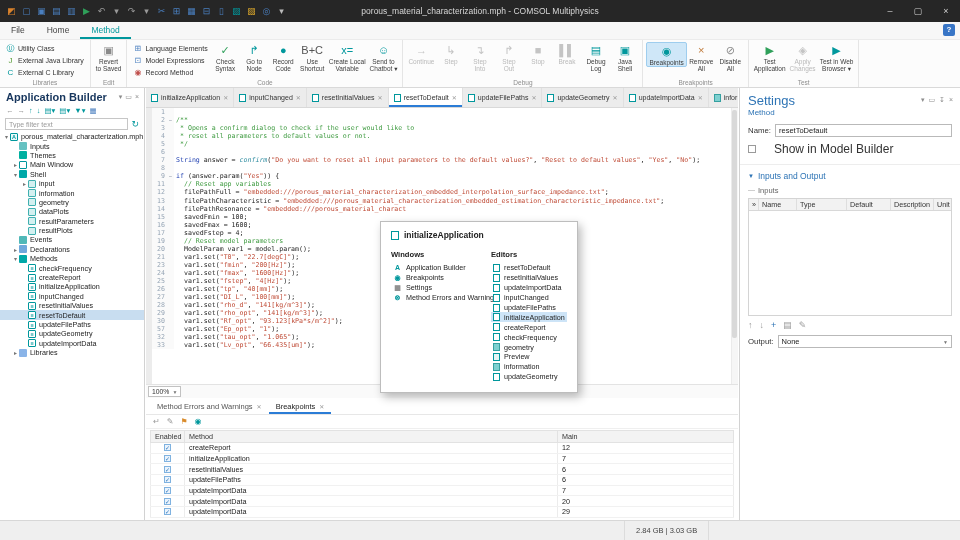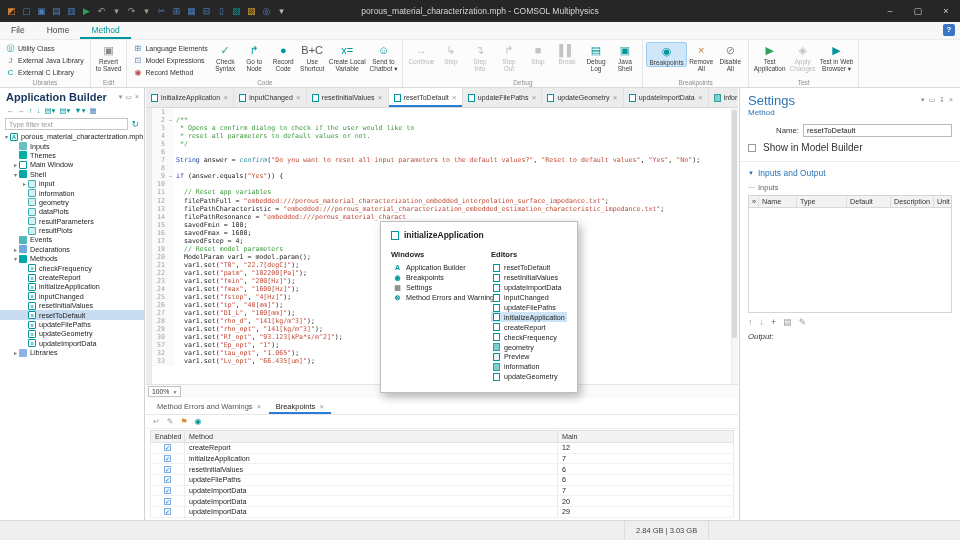--- a/index.html
+++ b/index.html
@@ -83,33 +83,33 @@
   .bptable td { font-size:7.2px; padding:0 4px; height:10.7px; border-left:1px solid #ececec; border-right:1px solid #ececec; border-bottom:1px solid #f1f1f1; color:#222; }
   .bptable tr td:first-child { text-align:center; }
   .cb { display:inline-block; width:7px; height:7px; border:1px solid #7fb2e0; background:#eaf3fc; color:#2f7ac0; font-size:6px; line-height:7px; text-align:center; }
 
   
   .settings { position:absolute; left:739px; top:88px; width:221px; bottom:20px; background:#fff; border-left:1px solid #d2d2d2; overflow:hidden; }
   .shead { display:flex; align-items:flex-start; padding:5px 7px 0 8px; }
   .stitle { font-size:13px; color:#2e74b5; }
   .sicons { margin-left:auto; display:flex; gap:4px; color:#8d8d8d; font-size:7px; padding-top:3px; }
   .ssub { padding:0 8px 2px 8px; color:#2e74b5; font-size:8px; }
-  .snamerow { display:flex; align-items:center; gap:4px; padding:5px 8px 0 8px; font-size:7.8px; color:#333;margin-left:28px; }
+  .snamerow { display:flex; align-items:center; gap:4px; padding:5px 8px 0 8px; font-size:7.8px; color:#333; }
   .sname { flex:1; min-width:0; border:1px solid #b9b9b9; height:13px; font-size:7.5px; padding:0 3px; color:#222; font-family:"Liberation Sans",sans-serif; }
-  .scheck { display:flex; align-items:center; gap:7px; padding:5px 8px 4px 8px; font-size:10px; color:#333; }
+  .scheck { display:flex; align-items:center; gap:18px; padding:5px 8px 4px 8px; font-size:12px; color:#333; }
   .box { width:8px; height:8px; border:1px solid #9a9a9a; background:#fff; flex:none; }
   .ssec { display:flex; align-items:center; gap:4px; color:#2e74b5; font-size:8.5px; padding:6px 8px 3px 8px; border-top:1px solid #ededed; margin-top:4px; }
   .ssec .secarrow { font-size:6px; color:#2e74b5; }
   .sgrouplabel { display:flex; align-items:center; gap:3px; margin:2px 8px 0 8px; font-size:7.5px; color:#666; }
   .sgrouplabel::before { content:""; width:7px; height:1px; background:#cfcfcf; }
   .stable { margin:3px 8px 0 8px; height:118px; border:1px solid #d4d4d4; background:#fff; }
   .sthead { display:flex; background:#f2f2f2; border-bottom:1px solid #d8d8d8; }
   .sth { font-size:7.2px; color:#333; padding:1px 3px; border-right:1px solid #dedede; white-space:nowrap; overflow:hidden; }
   .stools { display:flex; gap:7px; align-items:center; padding:4px 8px 0 8px; font-size:9px; }
-  .soutrow { display:flex; align-items:center; gap:4px; padding:5px 8px 0 8px; font-size:7.8px; color:#333;font-style:italic; }
+  .soutrow { display:flex; align-items:center; gap:4px; padding:5px 8px 0 8px; font-size:7.8px; color:#333; }
   .sselect { flex:1; display:flex; align-items:center; border:1px solid #b9b9b9; height:13px; padding:0 3px; font-size:7.5px; color:#222; }
   .sselect .zarr { margin-left:auto; }
 
   
   .popup { position:absolute; left:380px; top:221px; width:198px; height:172px; background:#fff; border:1px solid #bdbdbd; box-shadow:3px 4px 9px rgba(0,0,0,.28); z-index:20; }
   .ptitle { display:flex; align-items:center; gap:5px; padding:8px 10px 2px 10px; font-size:8.5px; font-weight:bold; color:#222; }
   .pticon { width:8px; height:9px; border:1px solid #00979c; background:#fff; flex:none; }
   .pcols { display:flex; padding:8px 10px 0 10px; }
   .pcol1 { width:100px; flex:none; }
   .pcol2 { flex:1; min-width:0; }
@@ -517,33 +517,31 @@
 
 <div class="code">
     <div class="cline"><span class="lnum">1</span><span class="lfold"></span><span class="ltext"></span></div>
     <div class="cline"><span class="lnum">2</span><span class="lfold">−</span><span class="ltext"><span class="cm">/**</span></span></div>
     <div class="cline"><span class="lnum">3</span><span class="lfold"></span><span class="ltext"><span class="cm"> * Opens a confirm dialog to check if the user would like to</span></span></div>
     <div class="cline"><span class="lnum">4</span><span class="lfold"></span><span class="ltext"><span class="cm"> * reset all parameters to default values or not.</span></span></div>
     <div class="cline"><span class="lnum">5</span><span class="lfold"></span><span class="ltext"><span class="cm"> */</span></span></div>
     <div class="cline"><span class="lnum">6</span><span class="lfold"></span><span class="ltext"></span></div>
     <div class="cline"><span class="lnum">7</span><span class="lfold"></span><span class="ltext"><span class="kw">String</span><span> answer = </span><span class="fn">confirm</span><span>(</span><span class="st">"Do you want to reset all input parameters to the default values?"</span><span>, </span><span class="st">"Reset to default values"</span><span>, </span><span class="st">"Yes"</span><span>, </span><span class="st">"No"</span><span>);</span></span></div>
     <div class="cline"><span class="lnum">8</span><span class="lfold"></span><span class="ltext"></span></div>
-    <div class="cline"><span class="lnum">9</span><span class="lfold">−</span><span class="ltext"><span class="kw">if</span><span> (answer.equals(</span><span class="st">"Yes"</span><span>)) {</span></span></div>
-    <div class="cline"><span class="lnum">10</span><span class="lfold"></span><span class="ltext"></span></div>
+    <div class="cline"><span class="lnum">9</span><span class="lfold">−</span><span class="ltext"><span class="kw">if</span><span> (answer.param(</span><span class="st">"Yes"</span><span>)) {</span></span></div>
     <div class="cline"><span class="lnum">11</span><span class="lfold"></span><span class="ltext"><span>  </span><span class="cm">// Reset app variables</span></span></div>
     <div class="cline"><span class="lnum">12</span><span class="lfold"></span><span class="ltext"><span>  filePathFull = </span><span class="st">"embedded:///porous_material_characterization_embedded_interpolation_surface_impedance.txt"</span><span>;</span></span></div>
     <div class="cline"><span class="lnum">13</span><span class="lfold"></span><span class="ltext"><span>  filePathCharacteristic = </span><span class="st">"embedded:///porous_material_characterization_embedded_estimation_characteristic_impedance.txt"</span><span>;</span></span></div>
     <div class="cline"><span class="lnum">14</span><span class="lfold"></span><span class="ltext"><span>  filePathResonance = </span><span class="st">"embedded:///porous_material_charact</span></span></div>
     <div class="cline"><span class="lnum">15</span><span class="lfold"></span><span class="ltext"><span>  savedFmin = 100;</span></span></div>
     <div class="cline"><span class="lnum">16</span><span class="lfold"></span><span class="ltext"><span>  savedFmax = 1600;</span></span></div>
     <div class="cline"><span class="lnum">17</span><span class="lfold"></span><span class="ltext"><span>  savedFstep = 4;</span></span></div>
     <div class="cline"><span class="lnum">19</span><span class="lfold"></span><span class="ltext"><span>  </span><span class="cm">// Reset model parameters</span></span></div>
     <div class="cline"><span class="lnum">20</span><span class="lfold"></span><span class="ltext"><span>  ModelParam var1 = model.param();</span></span></div>
     <div class="cline"><span class="lnum">21</span><span class="lfold"></span><span class="ltext"><span>  var1.set(</span><span class="st">"T0"</span><span>, </span><span class="st">"22.7[degC]"</span><span>);</span></span></div>
-    <div class="cline"><span class="lnum">22</span><span class="lfold"></span><span class="ltext"><span>  var1.set(</span><span class="st">"patm"</span><span>, </span><span class="st">"102200[Pa]"</span><span>);</span></span></div>
     <div class="cline"><span class="lnum">23</span><span class="lfold"></span><span class="ltext"><span>  var1.set(</span><span class="st">"fmin"</span><span>, </span><span class="st">"200[Hz]"</span><span>);</span></span></div>
     <div class="cline"><span class="lnum">24</span><span class="lfold"></span><span class="ltext"><span>  var1.set(</span><span class="st">"fmax"</span><span>, </span><span class="st">"1600[Hz]"</span><span>);</span></span></div>
     <div class="cline"><span class="lnum">25</span><span class="lfold"></span><span class="ltext"><span>  var1.set(</span><span class="st">"fstep"</span><span>, </span><span class="st">"4[Hz]"</span><span>);</span></span></div>
     <div class="cline"><span class="lnum">26</span><span class="lfold"></span><span class="ltext"><span>  var1.set(</span><span class="st">"tp"</span><span>, </span><span class="st">"40[mm]"</span><span>);</span></span></div>
     <div class="cline"><span class="lnum">27</span><span class="lfold"></span><span class="ltext"><span>  var1.set(</span><span class="st">"DI_L"</span><span>, </span><span class="st">"100[mm]"</span><span>);</span></span></div>
     <div class="cline"><span class="lnum">28</span><span class="lfold"></span><span class="ltext"><span>  var1.set(</span><span class="st">"rho_d"</span><span>, </span><span class="st">"141[kg/m^3]"</span><span>);</span></span></div>
     <div class="cline"><span class="lnum">29</span><span class="lfold"></span><span class="ltext"><span>  var1.set(</span><span class="st">"rho_opt"</span><span>, </span><span class="st">"141[kg/m^3]"</span><span>);</span></span></div>
     <div class="cline"><span class="lnum">30</span><span class="lfold"></span><span class="ltext"><span>  var1.set(</span><span class="st">"Rf_opt"</span><span>, </span><span class="st">"93.123[kPa*s/m^2]"</span><span>);</span></span></div>
     <div class="cline"><span class="lnum">57</span><span class="lfold"></span><span class="ltext"><span>  var1.set(</span><span class="st">"Ep_opt"</span><span>, </span><span class="st">"1"</span><span>);</span></span></div>
     <div class="cline"><span class="lnum">32</span><span class="lfold"></span><span class="ltext"><span>  var1.set(</span><span class="st">"tau_opt"</span><span>, </span><span class="st">"1.065"</span><span>);</span></span></div>
@@ -665,20 +663,24 @@
   </div>
   <div class="stools">
       <span style="color: rgb(154, 154, 154);">↑</span>
       <span style="color: rgb(154, 154, 154);">↓</span>
       <span style="color: rgb(46, 116, 181);">+</span>
       <span style="color: rgb(154, 154, 154);">▤</span>
       <span style="color: rgb(154, 154, 154);">✎</span>
     </div>
   <div class="soutrow">
     <span>Output:</span>
+    <span class="sselect">
+      <span>None</span>
+      <span class="zarr">▼</span>
+    </span>
   </div>
 </div>
 
 <div class="popup">
   <div class="ptitle">
     <span class="pticon"></span>
     <span>initializeApplication</span>
   </div>
   <div class="pcols">
     <div class="pcol1">

